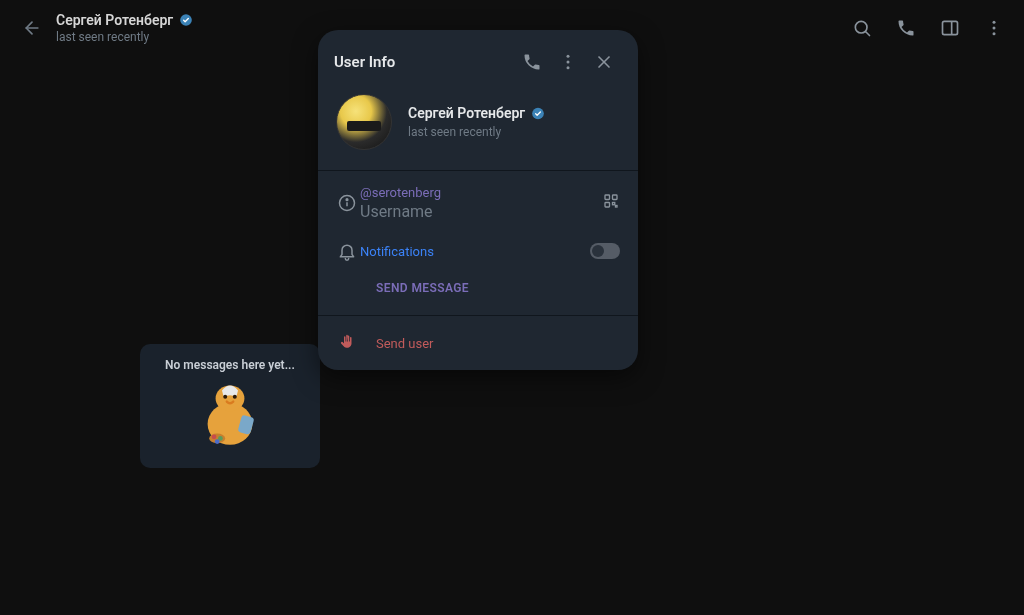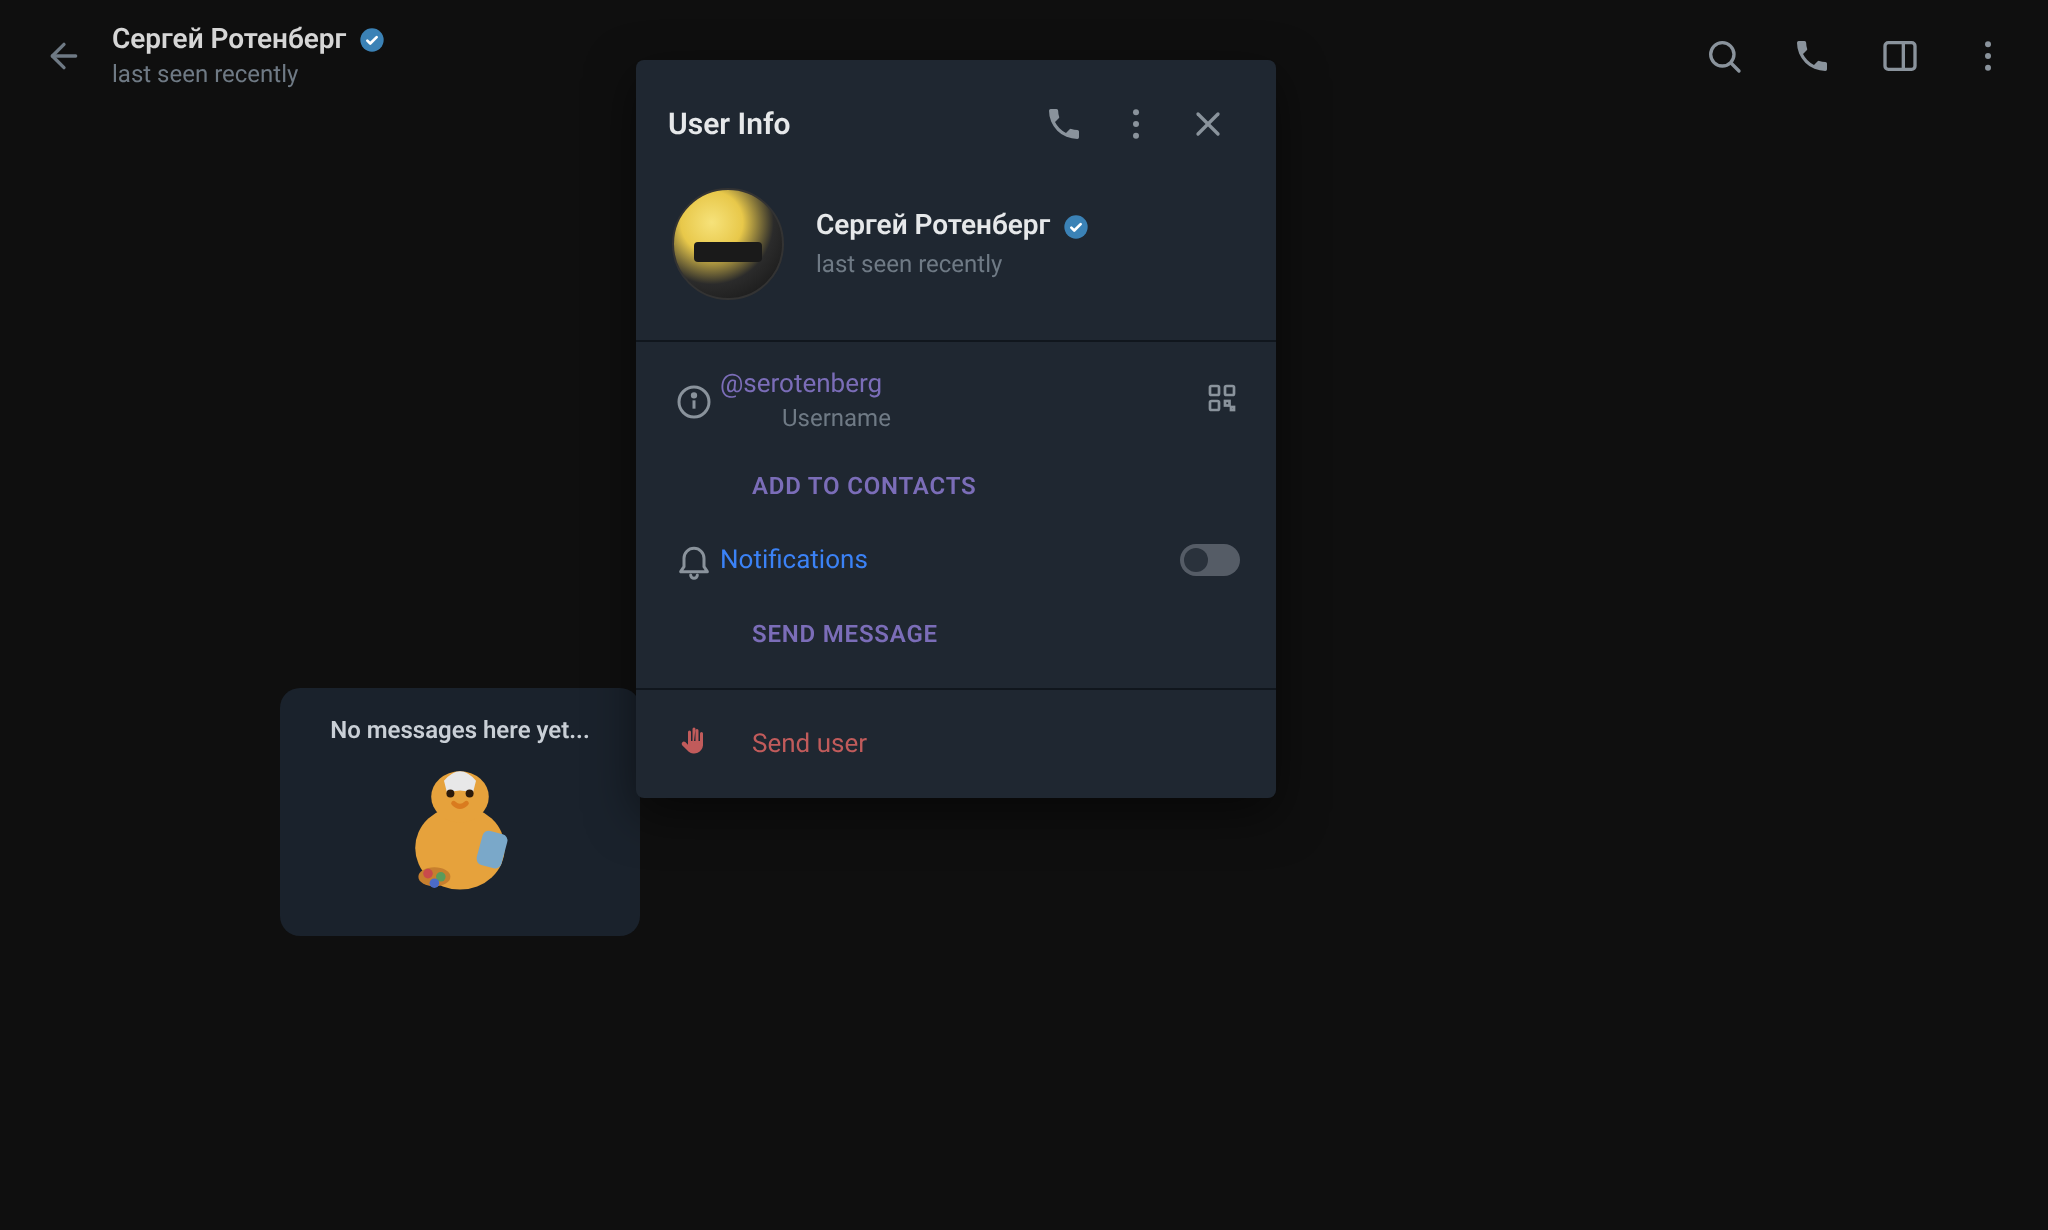--- a/index.html
+++ b/index.html
@@ -65,21 +65,21 @@
     width: 80px; height: 80px; margin: 0 auto;
     position: relative;
   }
 
   
   .modal {
     position: absolute;
     left: 318px; top: 30px;
     width: 320px;
     background: #1f2731;
-    border-radius: 4px;
+    border-radius: 20px;
     box-shadow: 0 8px 24px rgba(0,0,0,.5);
     overflow: hidden;
   }
   .modal-header {
     display: flex; align-items: center;
     padding: 14px 16px 6px;
   }
   .modal-title { flex: 1; color: #e6e8ea; font-size: 15px; font-weight: 600; }
   .modal-header .icon-btn { color: #8a939c; }
 
@@ -108,21 +108,21 @@
     display: flex; align-items: center; gap: 2px;
     padding: 10px 18px;
   }
   .info-row .row-icon {
     width: 22px; color: #8a939c; flex-shrink: 0;
     display:flex; align-items:center; justify-content:center;
   }
   .info-row .row-icon svg { width: 20px; height: 20px; }
   .row-body { flex: 1; }
   .row-value { font-size: 13px; }
-  .row-label { font-size: 12px; color: #6f7a85; margin-top: 2px; margin-left: 31px; }
+  .row-label { font-size: 16px; color: #6f7a85; margin-top: 2px; }
   .row-tail { color: #8a939c; }
   .accent { color: #7b6db8; }
   .action-row {
     padding: 10px 18px 10px 58px;
     color: #7b6db8;
     font-size: 12px;
     font-weight: 600;
     letter-spacing: .4px;
     cursor: pointer;
   }
@@ -277,21 +277,20 @@
         <svg viewBox="0 0 24 24" fill="none" stroke="currentColor" stroke-width="1.8">
           <rect x="4" y="4" width="6" height="6" rx="1"></rect>
             <rect x="14" y="4" width="6" height="6" rx="1"></rect>
           <rect x="4" y="14" width="6" height="6" rx="1"></rect>
           <rect x="14" y="14" width="3" height="3"></rect>
             <rect x="18" y="18" width="2" height="2"></rect>
         </svg>
       </div>
     </div>
 
-    <div class="action-row">ADD TO CONTACTS</div>
 
     <div class="info-row">
       <div class="row-icon">
         <svg viewBox="0 0 24 24" fill="none" stroke="currentColor" stroke-width="1.8" stroke-linecap="round" stroke-linejoin="round">
             <path d="M18 16v-5a6 6 0 10-12 0v5l-2 3h16z"></path>
             <path d="M10 21a2 2 0 004 0"></path>
           </svg>
       </div>
       <div class="row-body">
         <div class="row-value" style="color:#3b82f6">Notifications</div>

